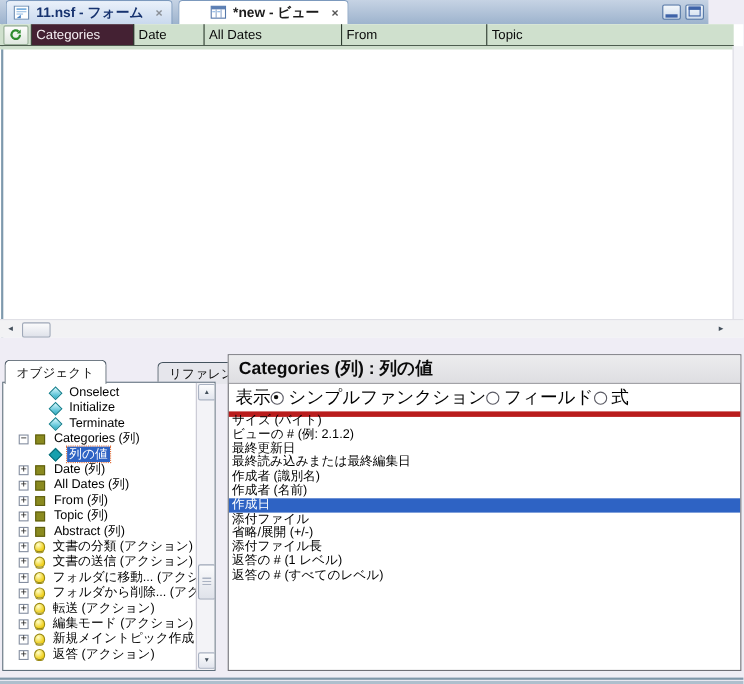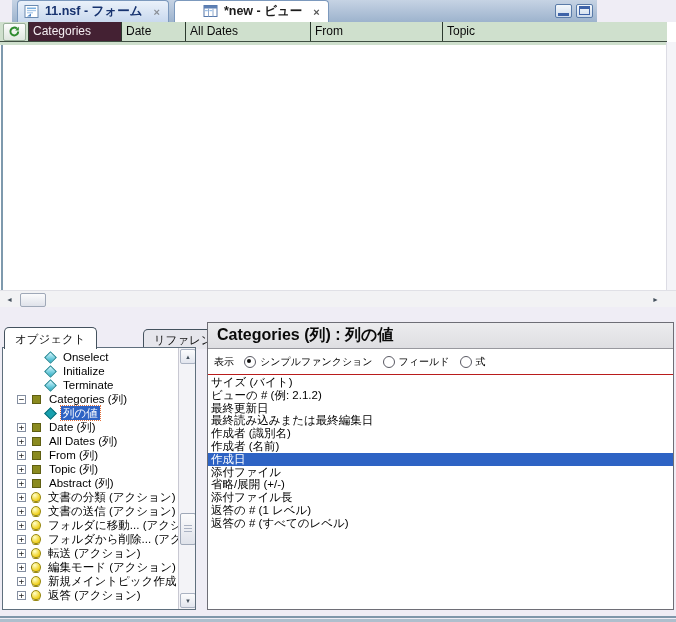--- a/index.html
+++ b/index.html
@@ -2,22 +2,22 @@
 <html><head>
 <meta charset="utf-8">
 <style>
   html,body{margin:0;padding:0;}
   body{
     width:676px;height:622px;position:relative;overflow:hidden;
     background:#efedf5;font-family:"Liberation Sans","DejaVu Sans",sans-serif;
     -webkit-font-smoothing:none;
   }
   
-  .tabbar{position:absolute;left:0;top:0;width:585px;height:22px;
-    background:linear-gradient(#c6d3e4,#9db3cd);display:flex;align-items:flex-start;margin-left:12px;}
+  .tabbar{position:absolute;left:0;top:0;width:644px;height:22px;
+    background:linear-gradient(#c6d3e4,#9db3cd);display:flex;align-items:flex-start;}
   .tab{height:21px;display:flex;align-items:center;gap:5px;padding:0 8px 0 6px;
     border:1px solid #7c99bd;border-bottom:none;border-radius:4px 4px 0 0;
     margin-left:5px;font-size:12.5px;font-weight:bold;cursor:default;}
   .tab.inactive{background:linear-gradient(#eaf1fa,#c9d9ee);color:#17336f;}
   .tab.active{background:#ffffff;color:#1c1c1c;padding-left:28px;}
   .tab .close{font-size:11px;color:#8a8f96;font-weight:bold;margin-left:6px;}
   .tab.active .close{color:#555;}
   .tabicon{width:16px;height:13px;display:inline-block;}
   .winbtns{position:absolute;right:4px;top:4px;display:flex;gap:4px;}
   .winbtn{width:15px;height:12px;background:linear-gradient(#f4f8fc,#cfdcec);
@@ -83,22 +83,22 @@
   .sthumb{position:absolute;left:1px;top:165px;width:14px;height:30px;
     background:linear-gradient(#fbfbfc,#dfe2ea);border:1px solid #9fa8b8;border-radius:2px;}
   .sthumb::after{content:"";position:absolute;left:3px;right:3px;top:11px;height:7px;
     background:repeating-linear-gradient(#aab2c2 0 1px,transparent 1px 3px);}
 
   
   .proppanel{position:absolute;left:207px;top:15px;width:467px;height:288px;
     border:1px solid #6e6e76;box-sizing:border-box;background:#ffffff;}
   .proptitle{height:25px;background:linear-gradient(#ececee,#dedee2);border-bottom:1px solid #98989e;
     display:flex;align-items:center;padding-left:9px;font-size:16px;font-weight:bold;color:#0a0a0a;}
-  .radiorow{height:25px;display:flex;align-items:center;font-size:10px;color:#000;
-    border-bottom:1px solid #b91c1c;padding-left:6px;gap:10px;}
+  .radiorow{height:25px;display:flex;align-items:center;font-size:16px;color:#000;
+    border-bottom:5px solid #b91c1c;padding-left:6px;gap:0;}
   .radiogrp{display:flex;align-items:center;gap:4px;}
   .radio{width:10px;height:10px;border-radius:50%;border:1px solid #5a5a64;background:#fff;position:relative;flex:none;}
   .radio.on::after{content:"";position:absolute;left:2px;top:2px;width:4px;height:4px;border-radius:50%;background:#111;}
   .funclist{position:absolute;left:0;top:51px;right:0;bottom:0;overflow:hidden;padding-top:2px;}
   .frow{height:12.8px;font-size:11.5px;line-height:12.8px;padding-left:3px;white-space:nowrap;color:#000;}
   .frow.sel{background:#2e63c4;color:#fff;}
 
   
   .bottomedge{position:absolute;left:0;top:610px;width:676px;height:12px;background:#efedf5;}
   .bottomedge .l1{position:absolute;left:0;top:6px;width:676px;height:2px;background:#7f97aa;}

